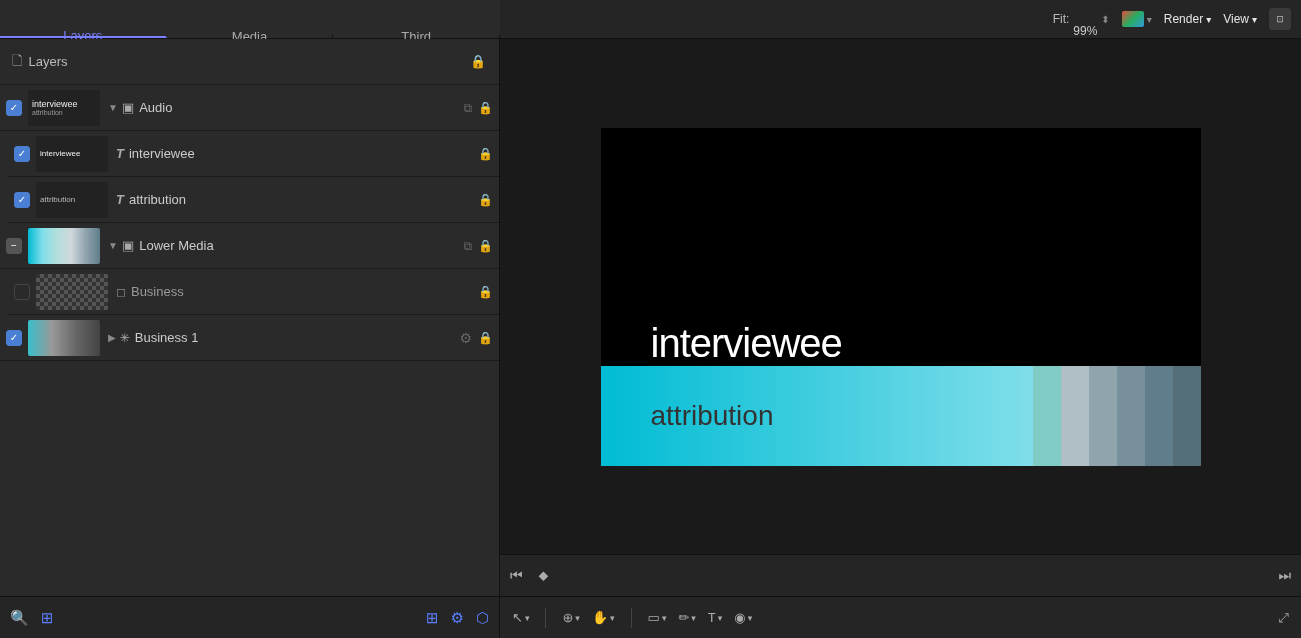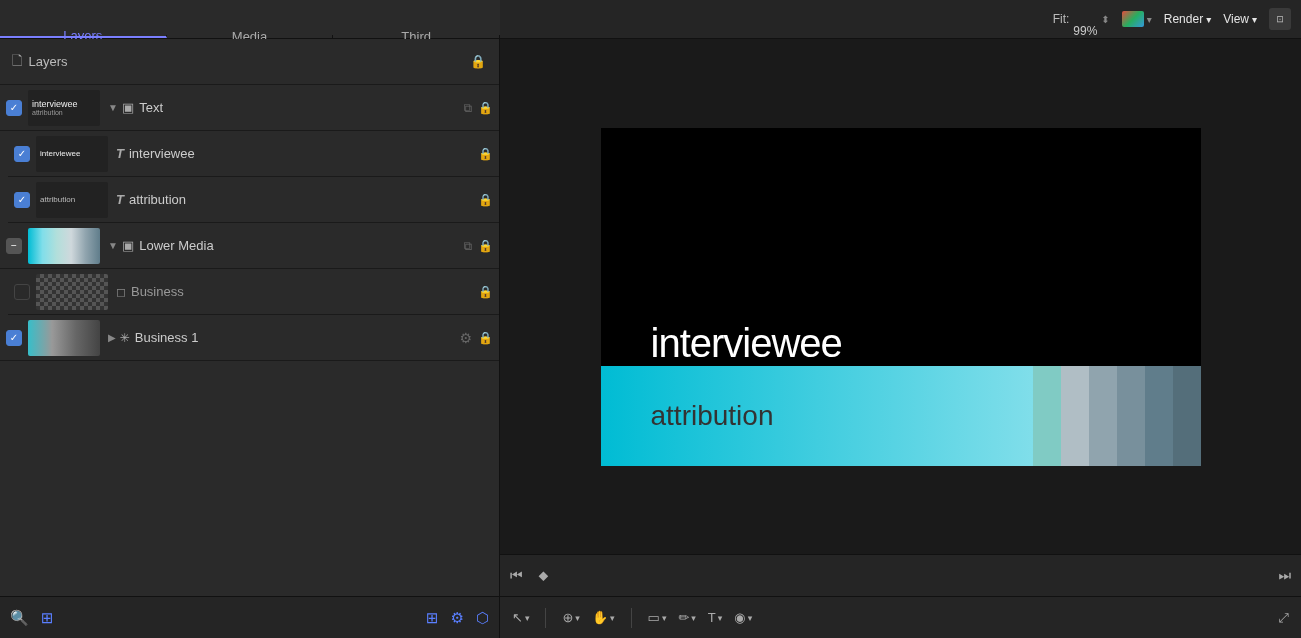--- a/index.html
+++ b/index.html
@@ -413,21 +413,21 @@
       <div class="layer-row">
         <div class="checkbox checked">✓</div>
         <div class="thumbnail">
           <div class="thumb-text-dark">
             <div class="t1">interviewee</div>
             <div class="t2">attribution</div>
           </div>
         </div>
         <span class="expand-arrow">▼</span>
         <span class="row-icon">▣</span>
-        <span class="row-label-text">Text</span>
+        <span class="row-label-text">Audio</span>
         <div class="row-actions">
           <span style="font-size:12px;color:#666;">⧉</span>
           <span style="font-size:12px;color:#666;">🔒</span>
         </div>
       </div>
 
       <div class="layer-row row-indent">
         <div class="checkbox checked">✓</div>
         <div class="thumbnail">
           <div class="thumb-text-dark">

